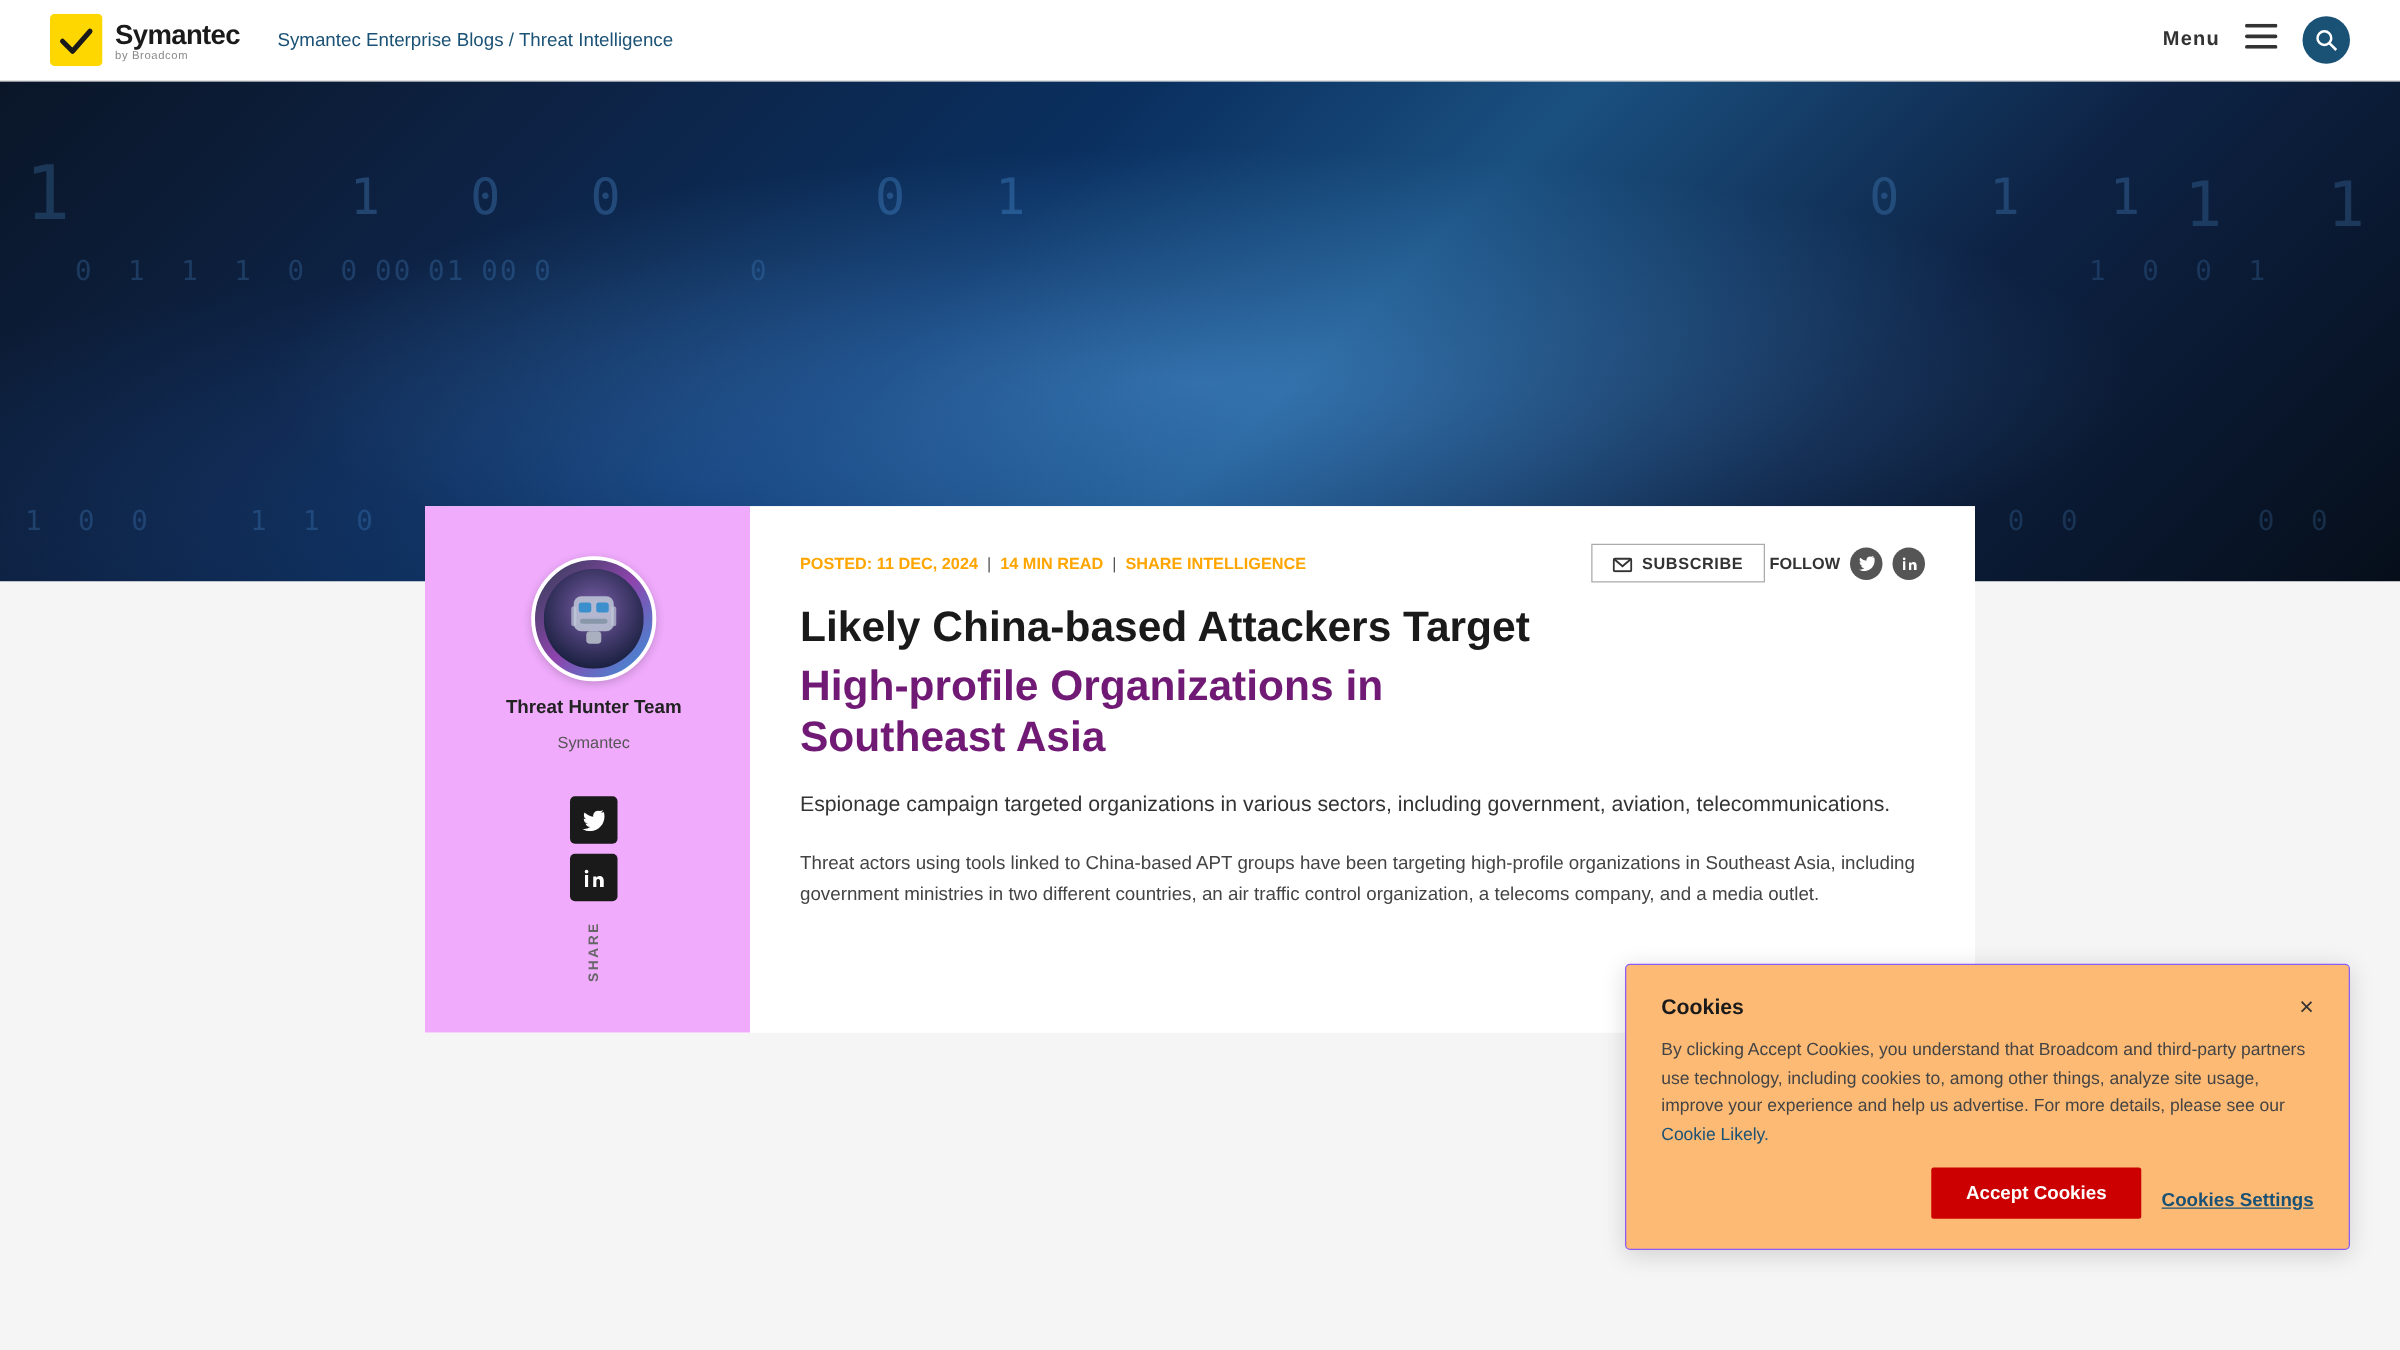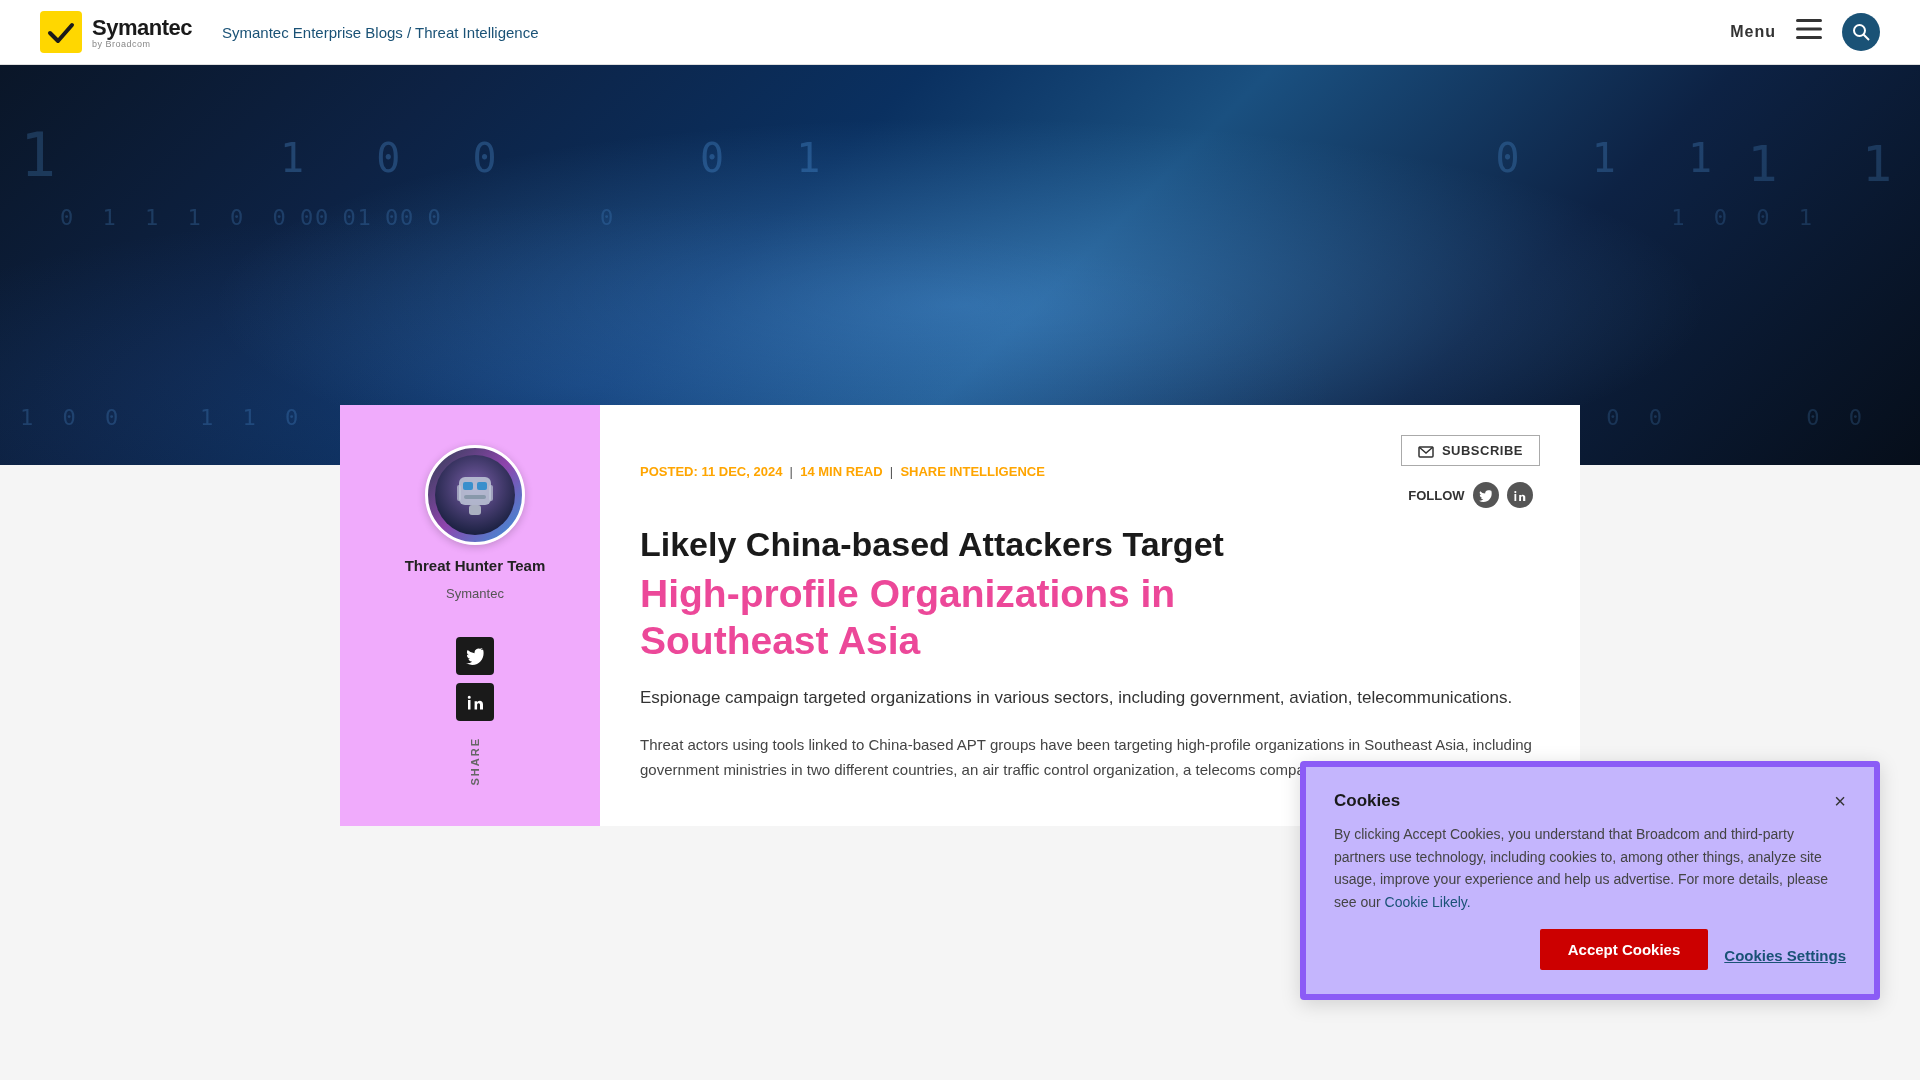--- a/index.html
+++ b/index.html
@@ -128,21 +128,21 @@
       background: #fff;
     }
     .article-meta {
       display: flex;
       align-items: center;
       justify-content: space-between;
       margin-bottom: 16px;
     }
     .meta-left { font-size: 13px; color: #555; }
     .meta-left span { color: #ffa500; font-weight: 700; cursor: pointer; }
-    .meta-actions { display: flex; align-items: center; gap: 16px; flex-direction: column; }
+    .meta-actions { display: flex; align-items: center; gap: 4px; }
     .subscribe-btn {
       display: flex; align-items: center; gap: 8px;
       border: 1px solid #aaa;
       padding: 7px 16px;
       font-size: 13px;
       font-weight: 700;
       color: #333;
       cursor: pointer;
       letter-spacing: 0.5px;
       background: #fff;
@@ -151,32 +151,32 @@
     .social-icon-sm {
       width: 26px; height: 26px;
       border-radius: 50%;
       background: #555;
       display: flex; align-items: center; justify-content: center;
       color: #fff;
       font-size: 12px;
       cursor: pointer;
     }
     .article-title { font-size: 34px; font-weight: 700; color: #1a1a1a; line-height: 1.2; margin-bottom: 6px; }
-    .article-subtitle { font-size: 39px; font-weight: 700; color: #ec4899; line-height: 1.2; margin-bottom: 20px; }
+    .article-subtitle { font-size: 34px; font-weight: 700; color: #701a75; line-height: 1.2; margin-bottom: 20px; }
     .article-summary { font-size: 17px; color: #333; line-height: 1.6; margin-bottom: 20px; }
     .article-body { font-size: 15px; color: #444; line-height: 1.7; }
 
     
     .cookie-banner {
       position: fixed;
       bottom: 80px;
       right: 40px;
       width: 580px;
-      background: #c4b5fd;
-      border: 6px solid #8b5cf6;
+      background: #fdba74;
+      border: 1px solid #8b5cf6;
       box-shadow: 0 4px 20px rgba(0,0,0,0.15);
       border-radius: 4px;
       padding: 24px 28px;
       z-index: 1000;
     }
     .cookie-header {
       display: flex;
       justify-content: space-between;
       align-items: flex-start;
       margin-bottom: 12px;

